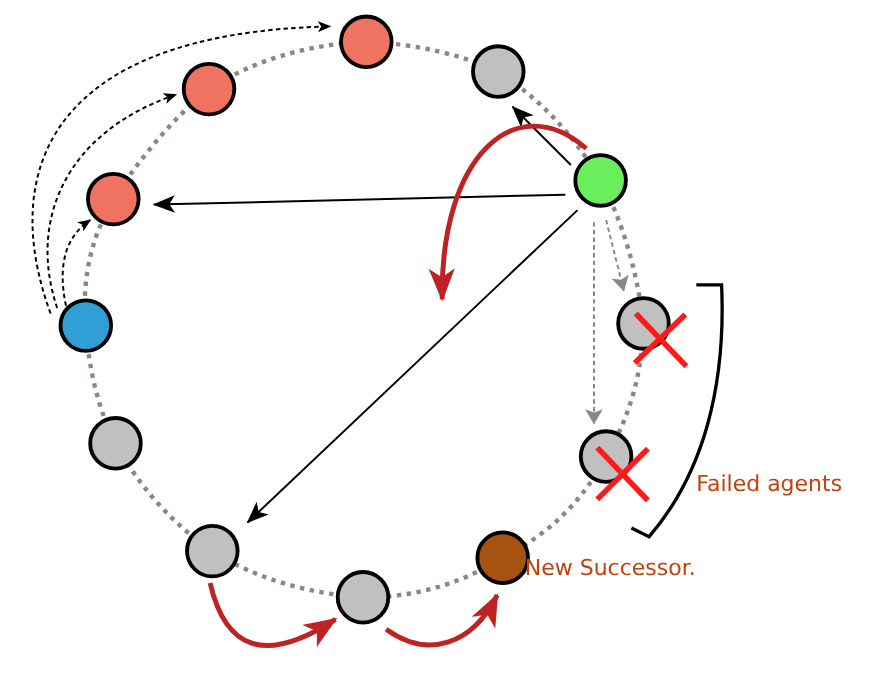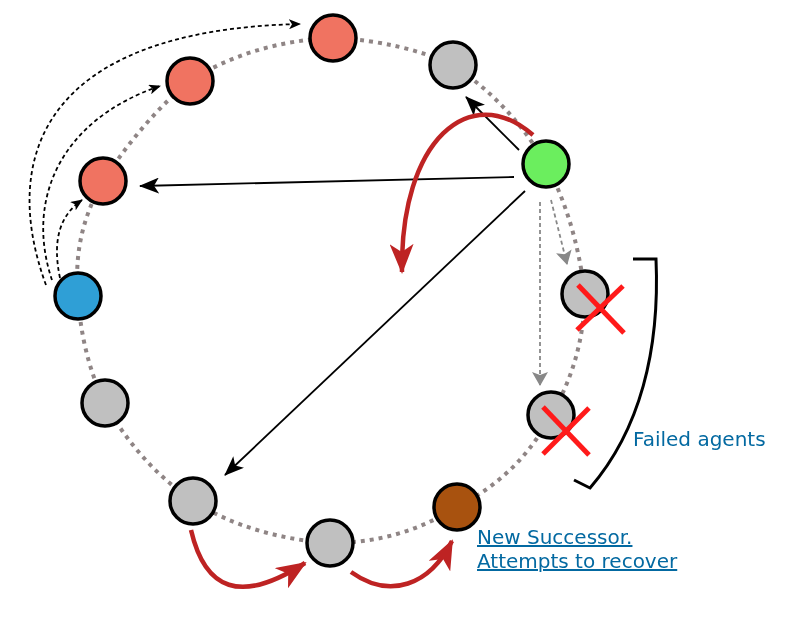--- a/index.html
+++ b/index.html
@@ -1,20 +1,20 @@
 <!DOCTYPE html>
 <html><head>
   <meta charset="utf-8">
   <style>
     html, body { margin: 0; padding: 0; background: #ffffff; }
     body { width: 802px; height: 620px; overflow: hidden; position: relative; font-family: "DejaVu Sans", sans-serif; }
     svg#diagram { position: absolute; left: 0; top: 0; }
-    .label { position: absolute; font-family: "DejaVu Sans", sans-serif; color: #0369a1; font-size: 20px; line-height: 24px; white-space: nowrap; }
+    .label { position: absolute; font-family: "DejaVu Sans", sans-serif; color: #c2410c; font-size: 20px; line-height: 24px; white-space: nowrap; }
     #failed-label { left: 633px; top: 427px; }
-    #successor-label { left: 477px; top: 525px; text-decoration: underline; }
+    #successor-label { left: 477px; top: 504px; }
     #successor-label div { height: 24px; }
   </style>
 </head>
 <body>
 
 <svg id="diagram" width="802" height="620" viewBox="0 0 802 620">
   <defs>
     <marker id="ah-black" viewBox="0 0 12 10" refX="11" refY="5" markerWidth="12" markerHeight="10" markerUnits="userSpaceOnUse" orient="auto">
       <path d="M0,0 L12,5 L0,10 L3,5 Z" fill="#000"></path>
     </marker>
@@ -92,14 +92,13 @@
       <line x1="589" y1="408" x2="543" y2="454"></line>
     </g>
   </g>
 
   <path d="M633,259 L656,259 C660,350 640,430 590,488 L574,480" fill="none" stroke="#000" stroke-width="3"></path>
 </svg>
 
 <div id="failed-label" class="label">Failed agents</div>
 <div id="successor-label" class="label">
   <div>New Successor.</div>
-  <div>Attempts to recover</div>
 </div>
 
 </body></html>

